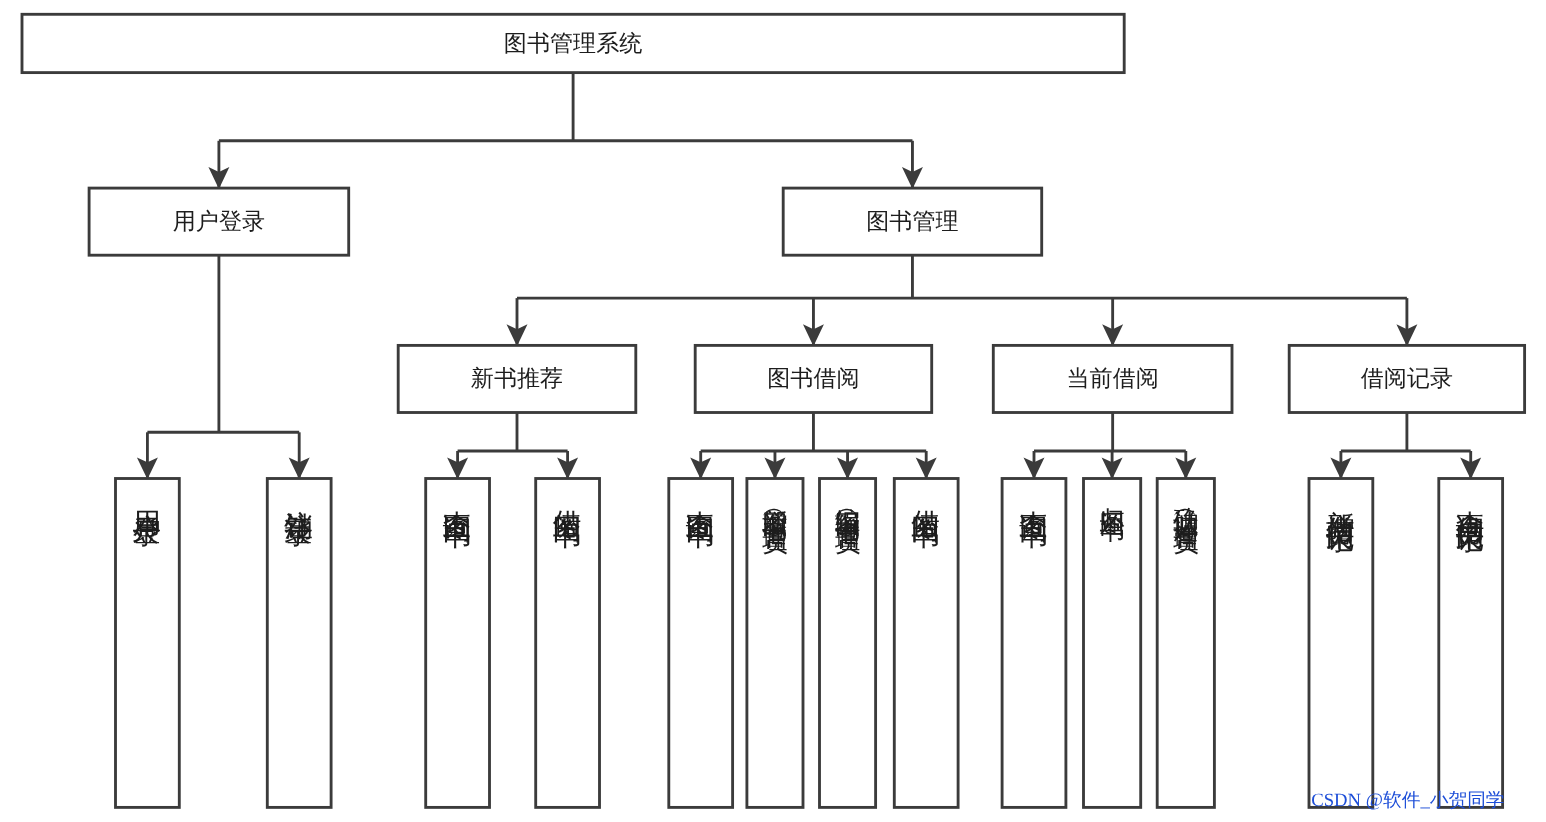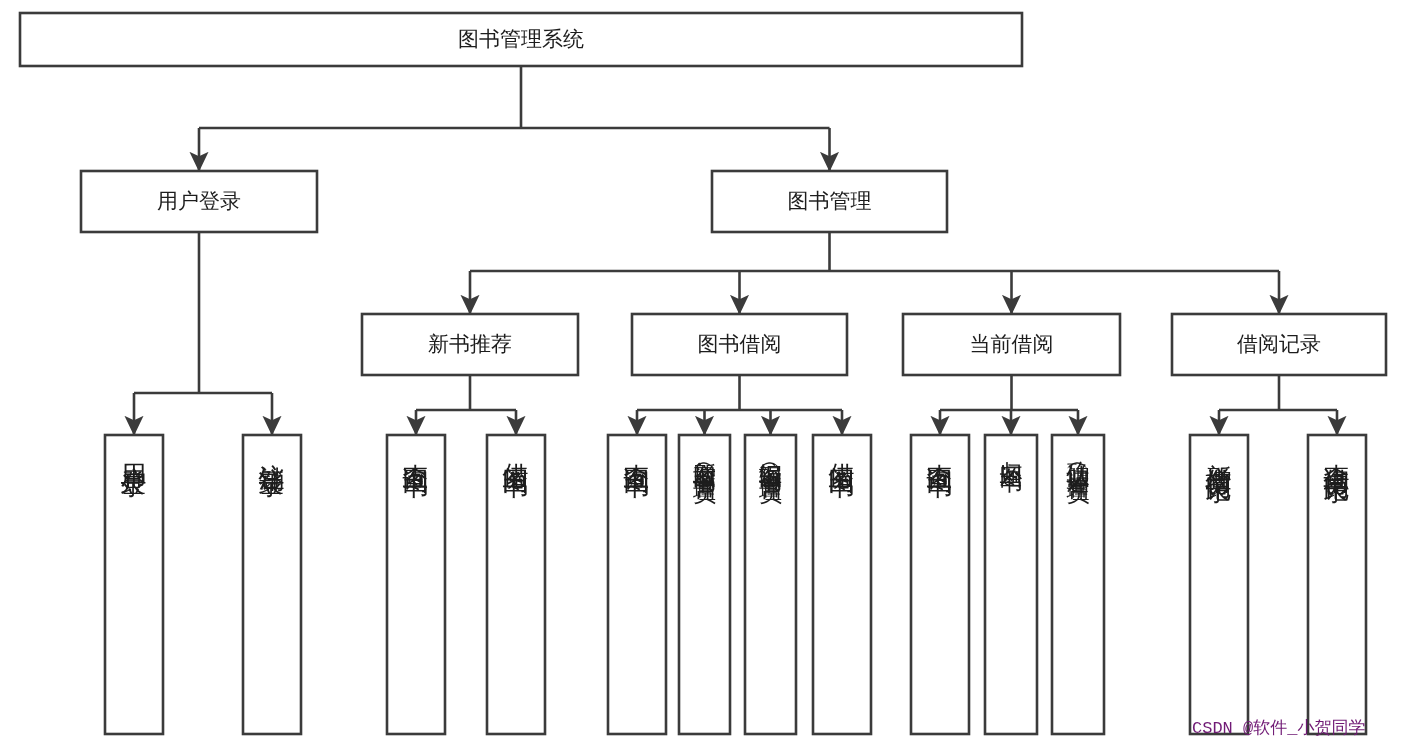--- a/index.html
+++ b/index.html
@@ -40,22 +40,22 @@
     line-height:1.0;
     letter-spacing:3px;
     color:#1d1d1d;
     white-space:nowrap;
     pointer-events:none;
   }
   .watermark{
     position:absolute;
     left:1192px;top:716px;
     font-size:17px;
-    color:#701a75;
-    font-family:Liberation Mono, monospace;
+    color:#1d4ed8;
+    font-family:Liberation Serif, serif;
     white-space:nowrap;
   }
 </style>
 </head>
 <body>
 
 <div id="stage">
 
   <svg id="chart" viewBox="0 0 1405 747">
     <defs>

